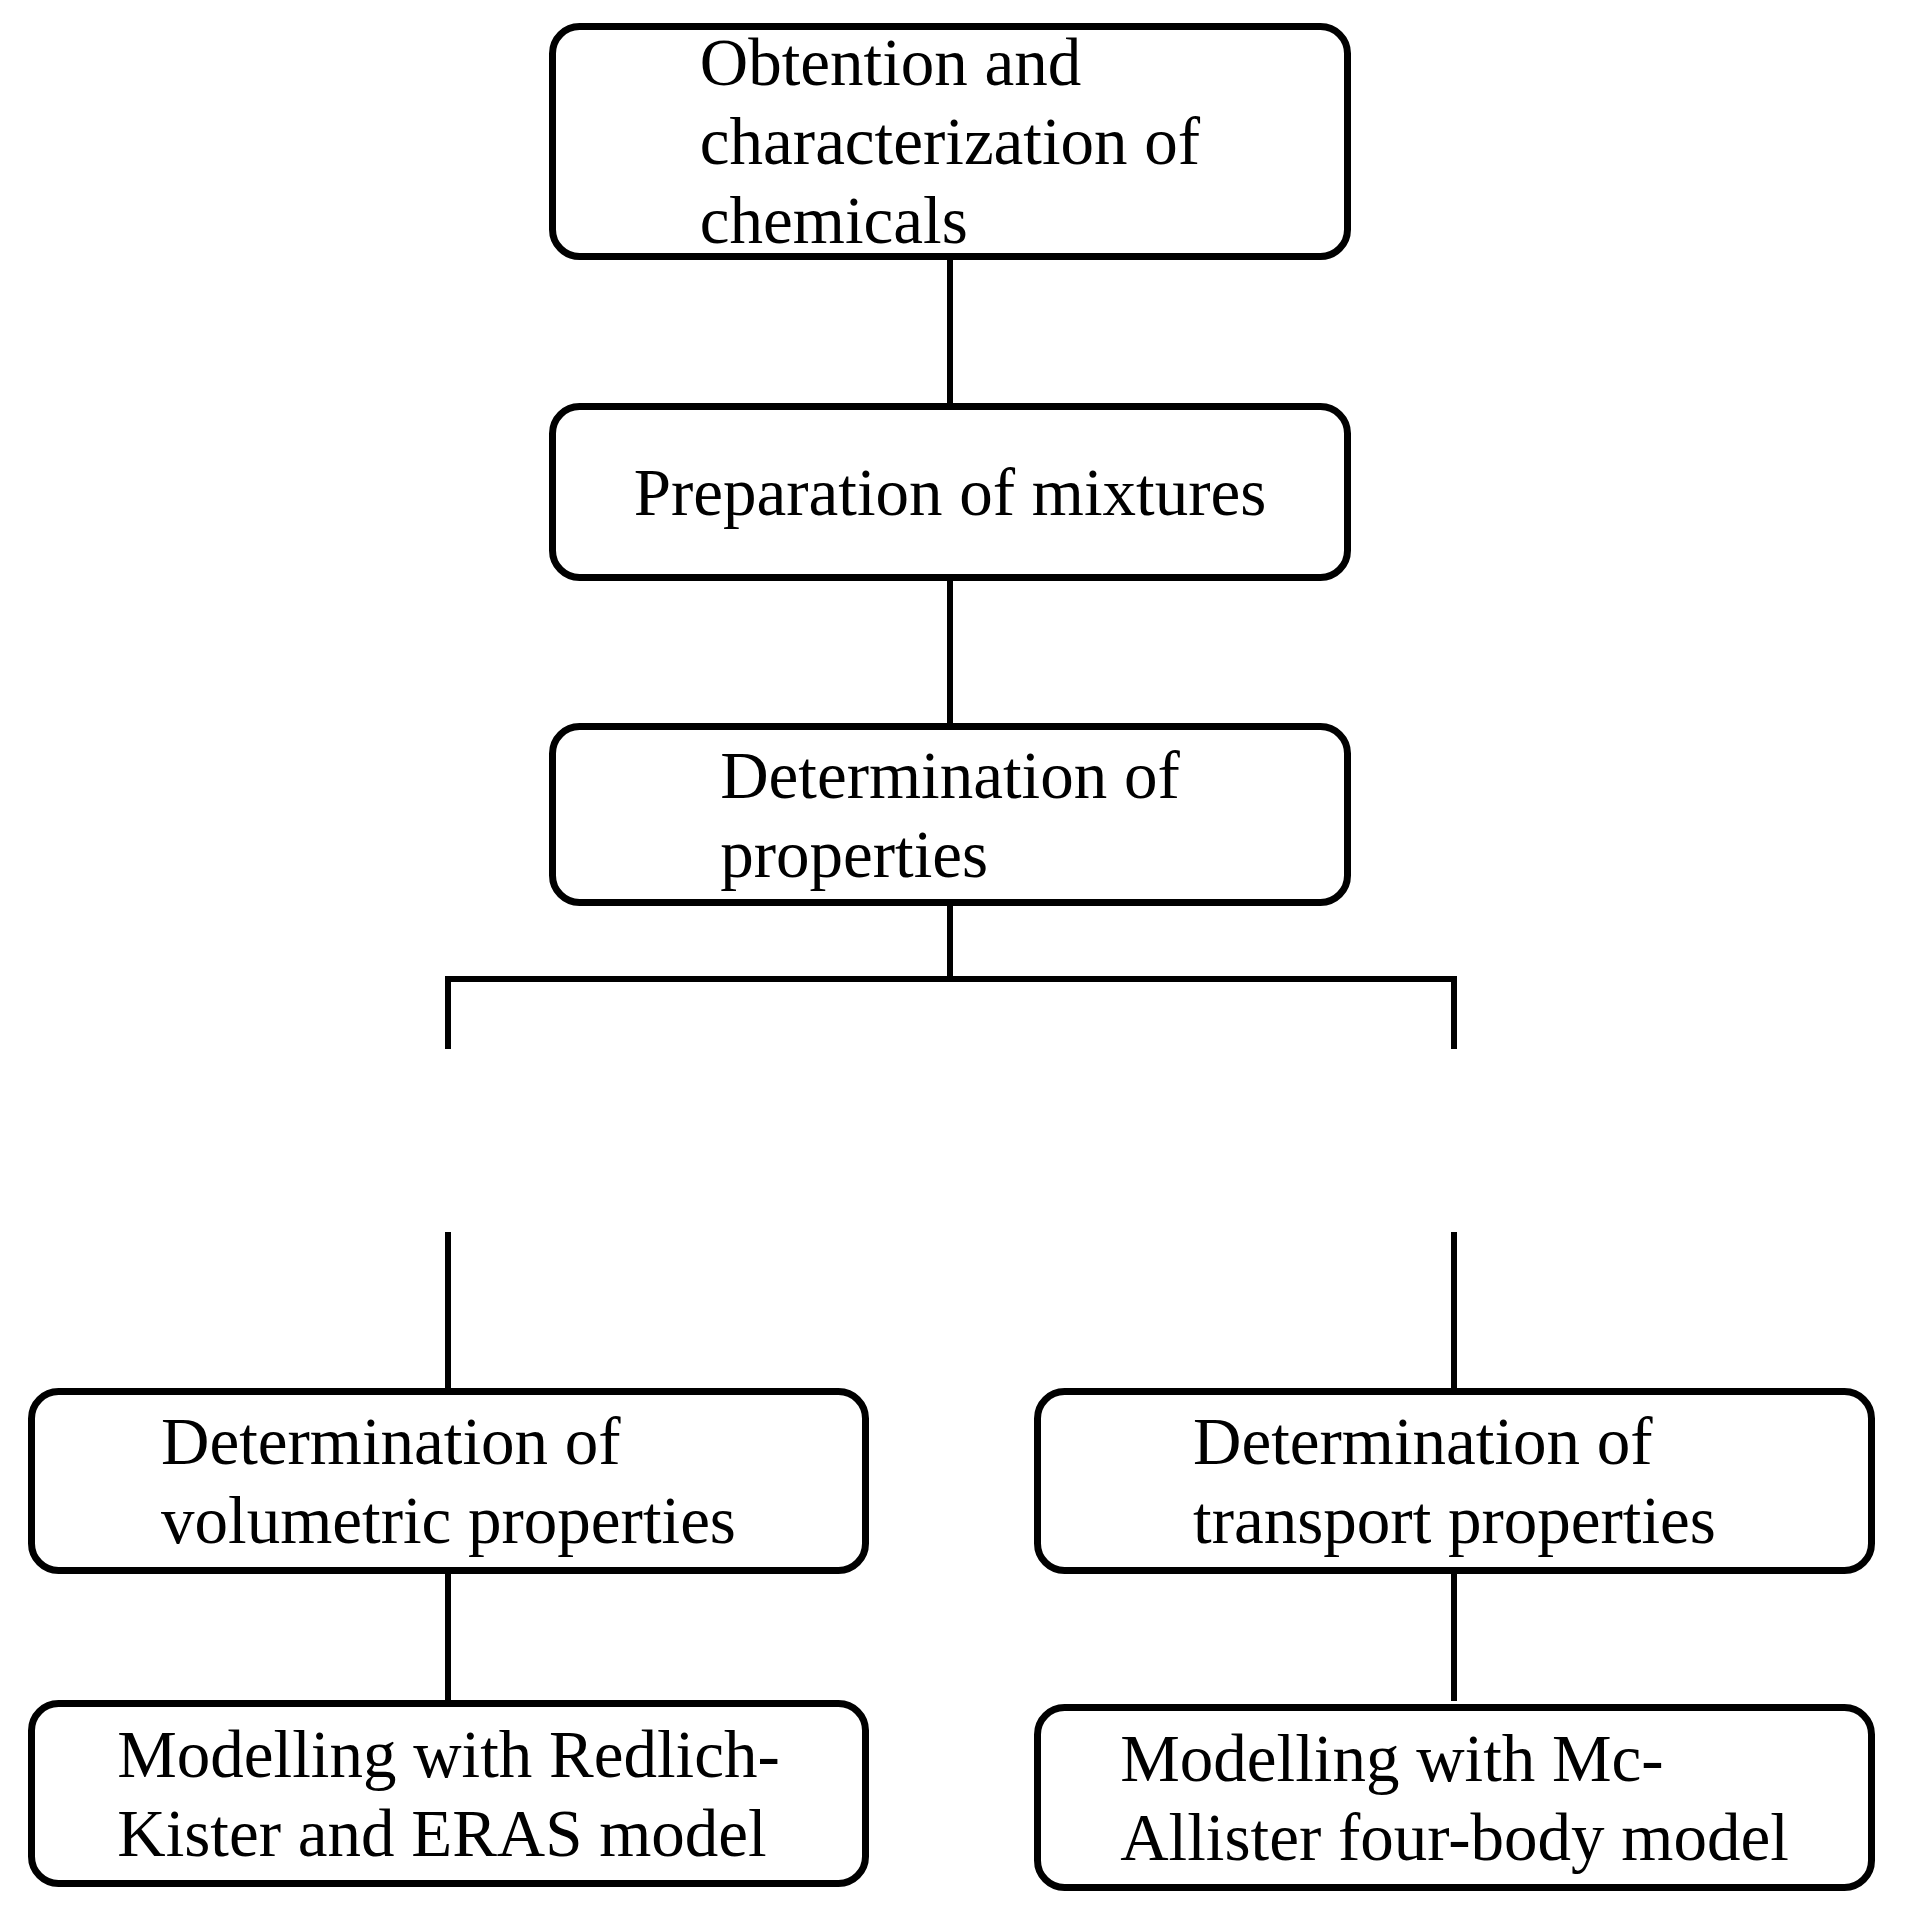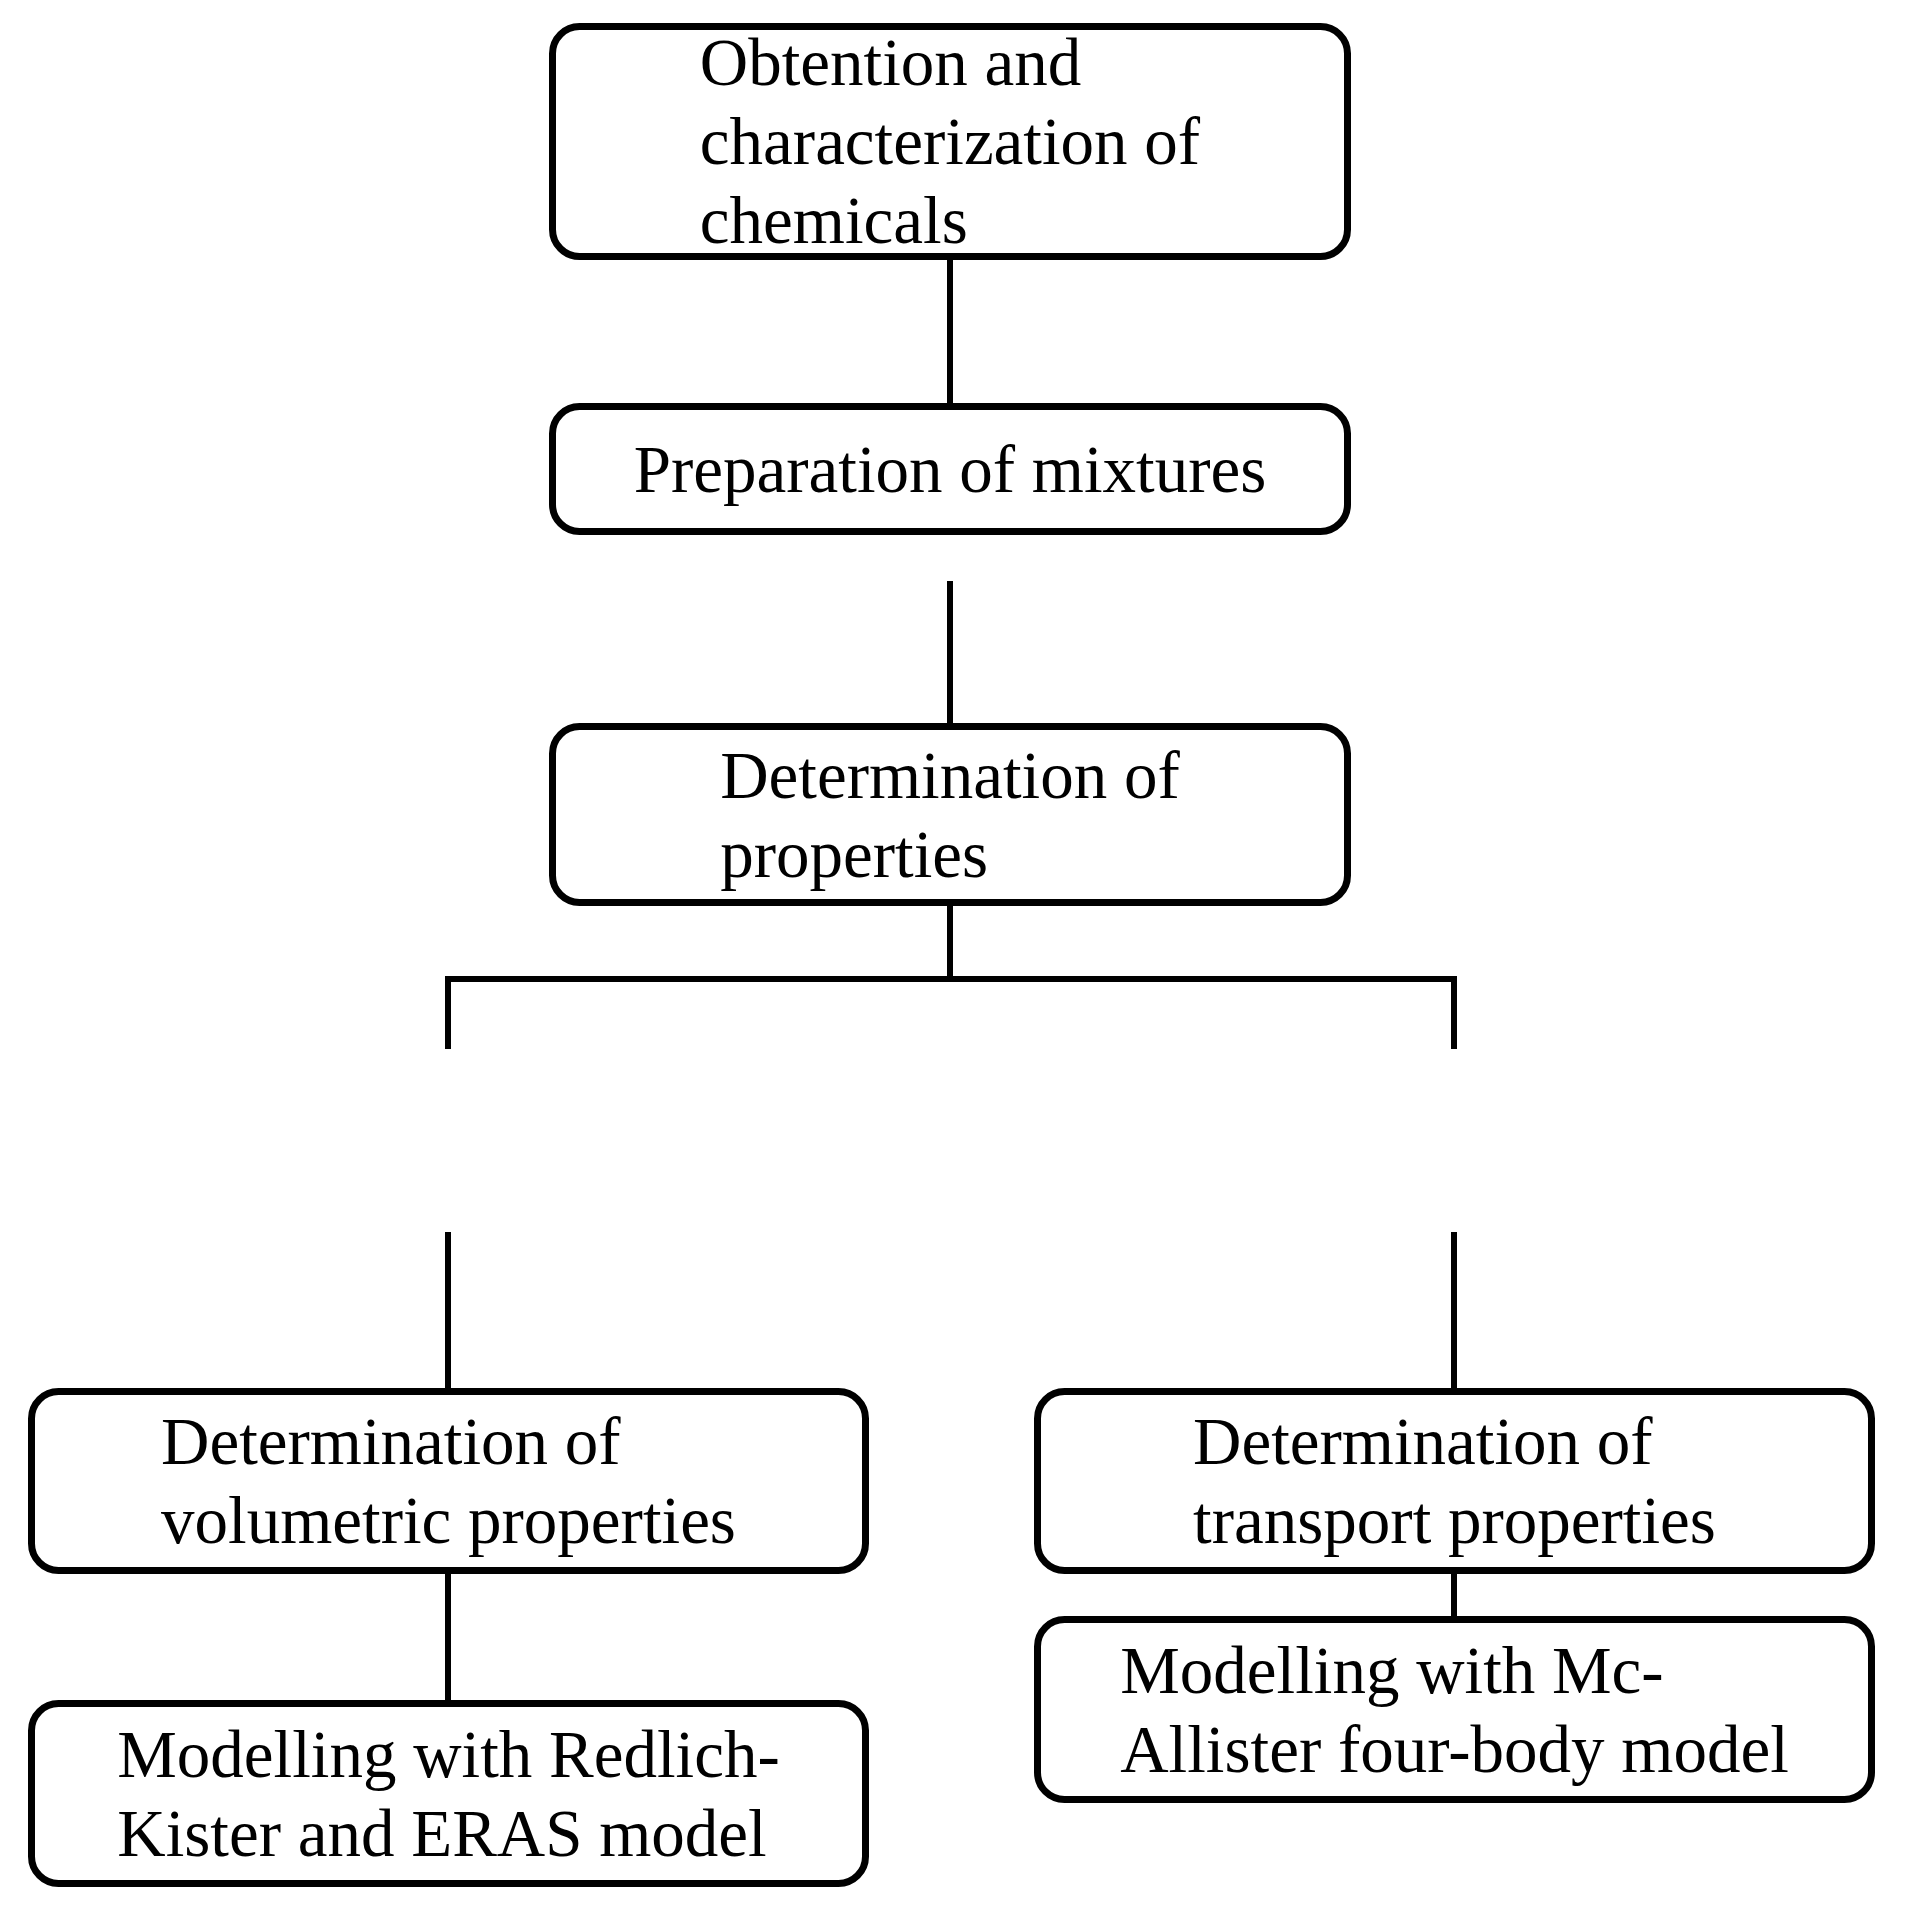--- a/index.html
+++ b/index.html
@@ -30,32 +30,32 @@
     line-height: 79px;
     white-space: pre-line;
   }
   .edge {
     position: absolute;
     background: #000000;
   }
 
   
   #n-obtention     { left: 549px;  top: 22.5px;   width: 802px; height: 237px; }
-  #n-preparation   { left: 549px;  top: 403px;  width: 802px; height: 132px; }
+  #n-preparation   { left: 549px;  top: 403px;  width: 802px; height: 178px; }
   #n-determination { left: 549px;  top: 723px;  width: 802px; height: 183px; }
 
   
   #n-density       { left: 28px;   top: 1049px; width: 841px; height: 183px; }
   #n-volumetric    { left: 28px;   top: 1388px; width: 841px; height: 186px; }
   #n-modelling-rk  { left: 28px;   top: 1700px; width: 841px; height: 187px; }
 
   
   #n-viscosity     { left: 1034px; top: 1049px; width: 841px; height: 183px; }
   #n-transport     { left: 1034px; top: 1388px; width: 841px; height: 186px; }
-  #n-modelling-mc  { left: 1034px; top: 1616px; width: 841px; height: 187px; }
+  #n-modelling-mc  { left: 1034px; top: 1704px; width: 841px; height: 187px; }
 
   
   #e-1      { left: 947px; top: 259px;  width: 6.4px;    height: 144px; }
   #e-2      { left: 947px; top: 581px;  width: 6.4px;    height: 143px; }
   #e-3      { left: 947px; top: 906px; width: 6.4px;    height: 76px;  }
   #e-branch { left: 445px;  top: 976px; width: 1012px; height: 6.4px;   }
   #e-left-drop  { left: 445px;  top: 976px; width: 6.4px; height: 73px;  }
   #e-right-drop { left: 1451px; top: 976px; width: 6.4px; height: 73px;  }
   #e-left-2     { left: 445px;  top: 1232px; width: 6.4px; height: 156px; }
   #e-right-2    { left: 1451px; top: 1232px; width: 6.4px; height: 156px; }

